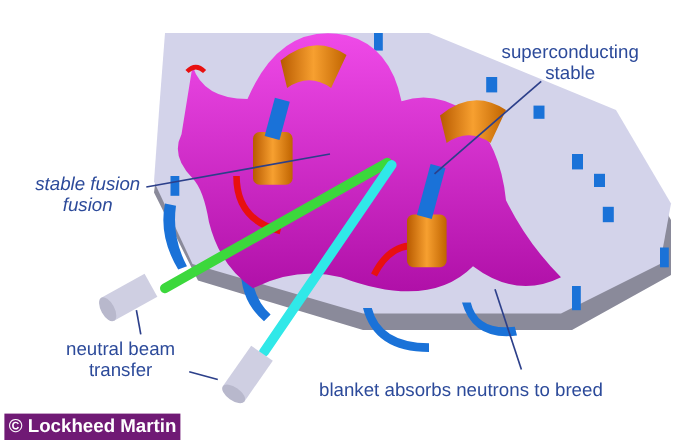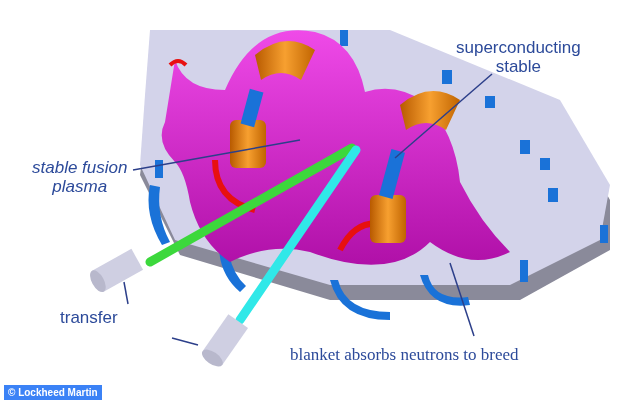--- a/index.html
+++ b/index.html
@@ -1,19 +1,19 @@
 <!DOCTYPE html>
 <html><head>
 <meta charset="utf-8">
 <style>
   html, body { margin:0; padding:0; background:#ffffff; }
   body { width:635px; height:402px; position:relative; overflow:hidden; font-family:"Liberation Sans", sans-serif; }
   #stage { position:absolute; left:0; top:0; width:562px; height:402px; }
   .label { position:absolute; color:#2c4a9a; font-size:17px; line-height:19px; text-align:center; white-space:nowrap; }
-  .credit { position:absolute; left:4px; bottom:2px; background:#3b82f6; color:#ffffff; font-size:10px; font-weight:bold; padding:2px 4px; }
+  .credit { position:absolute; left:4px; bottom:2px; background:#701a75; color:#ffffff; font-size:17px; font-weight:bold; padding:2px 4px; }
 </style>
 </head>
 <body>
 
 <div id="stage">
   <svg width="635" height="402" viewBox="0 0 635 402">
     <defs>
       <linearGradient id="magG" x1="0" y1="0" x2="1" y2="0">
         <stop offset="0" stop-color="#b85a00"></stop>
           <stop offset="0.5" stop-color="#f7a030"></stop>
@@ -85,25 +85,26 @@
     </g>
   </svg>
 
   <div class="label" style="left:456px; top:38px;">
     <div>superconducting</div>
     <div>stable</div>
   </div>
 
   <div class="label" style="left:32px; top:158px;font-style:italic;">
     <div>stable fusion</div>
-    <div>plasma</div>
+    <div>fusion</div>
   </div>
 
   <div class="label" style="left:60px; top:308px;">
+    <div>neutral beam</div>
     <div>transfer</div>
   </div>
 
-  <div class="label" style="left:290px; top:345px; text-align:center;font-family:Liberation Serif, serif;">
+  <div class="label" style="left:290px; top:345px; text-align:center;">
     <div>blanket absorbs neutrons to breed</div>
   </div>
 
   <div class="credit">© Lockheed Martin</div>
 </div>
 
 </body></html>

